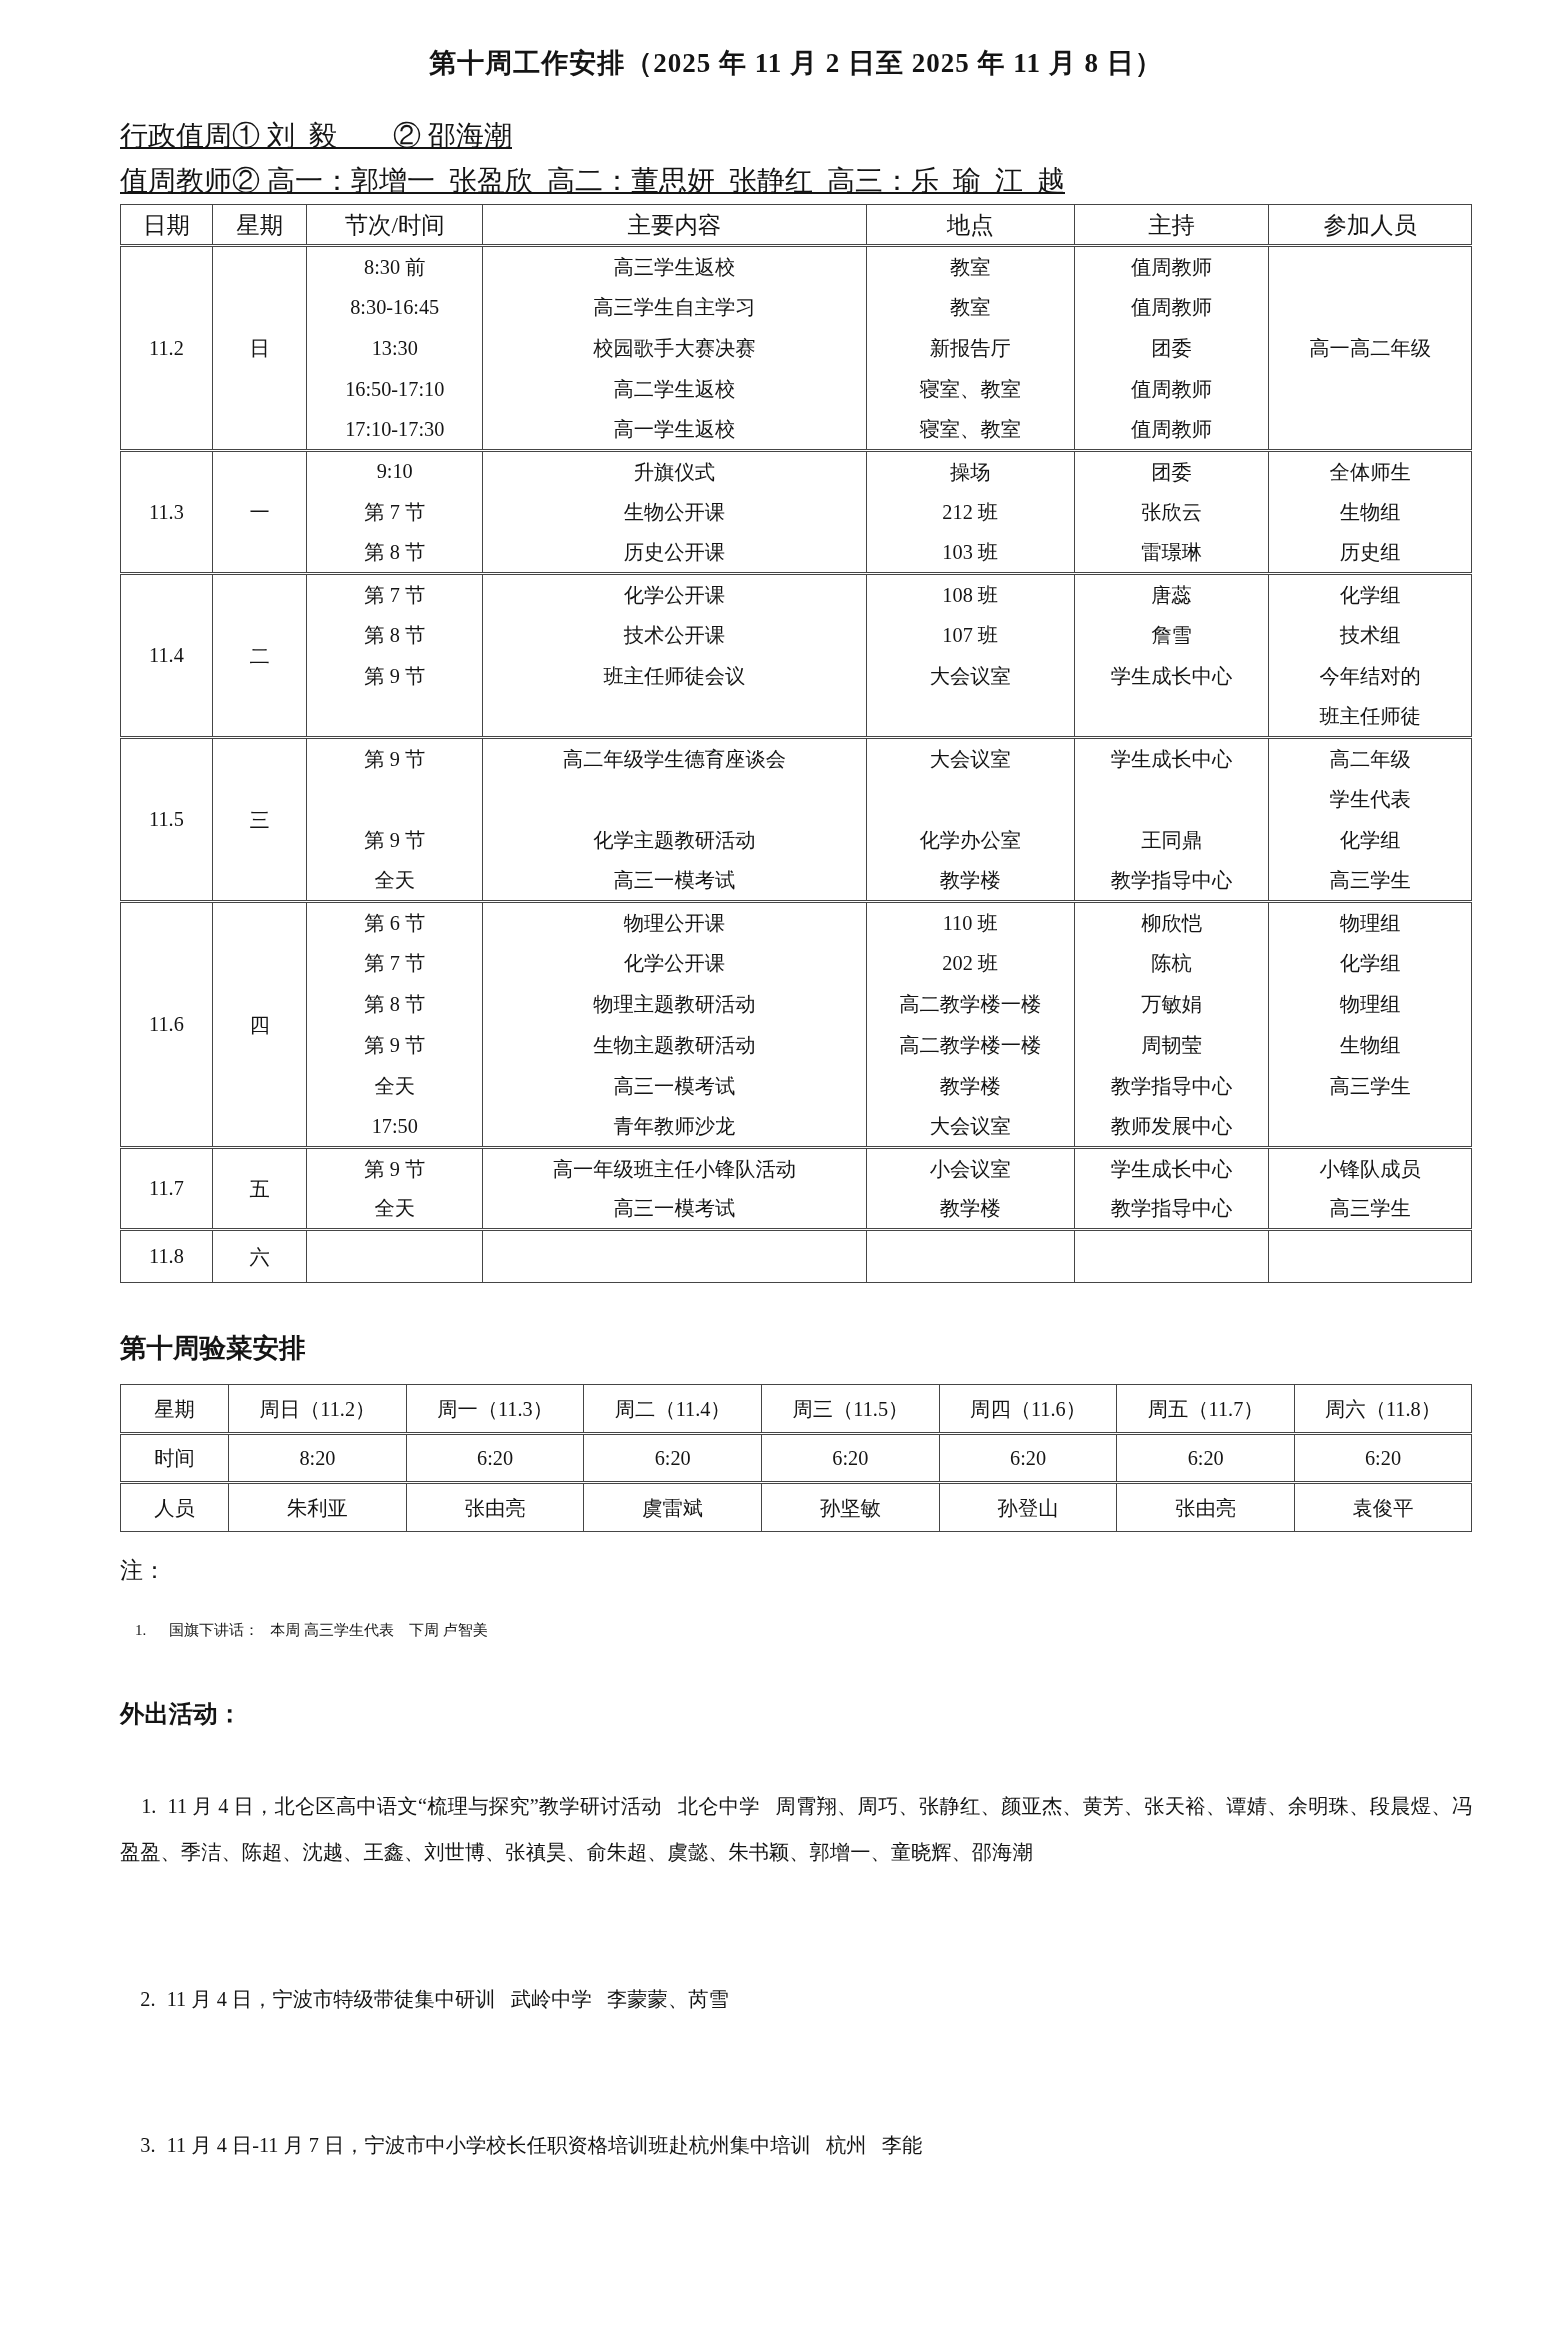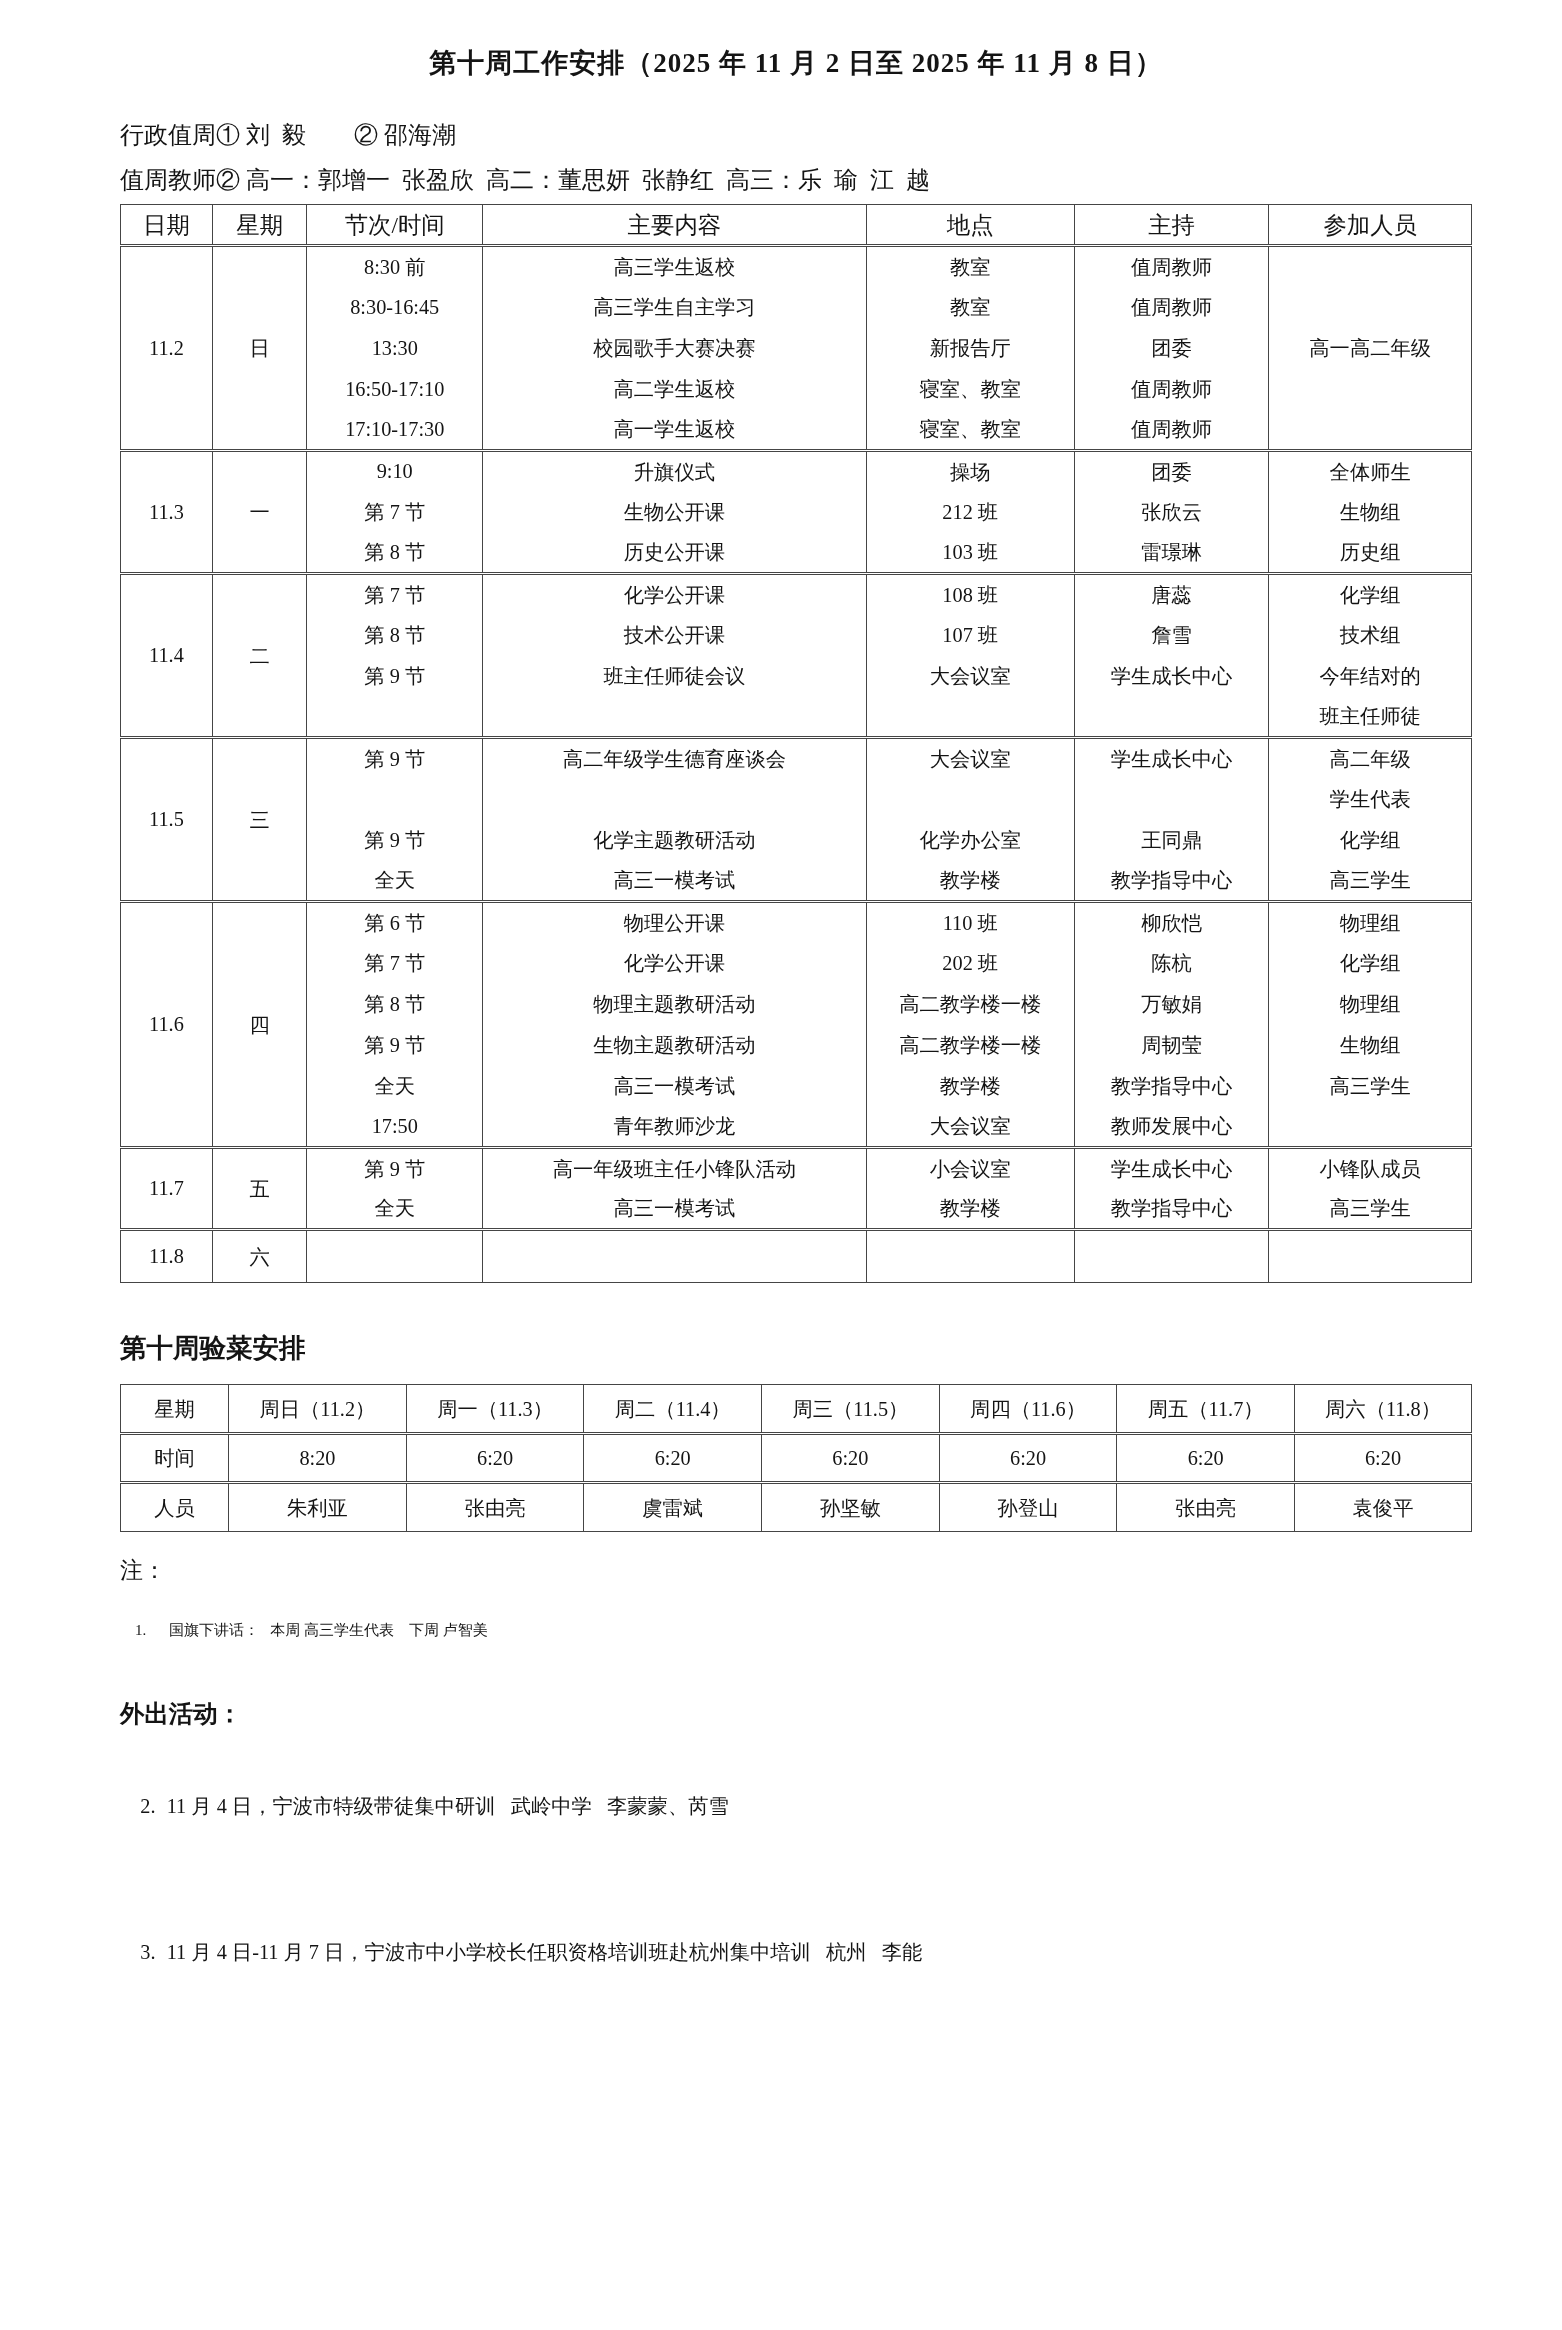--- a/index.html
+++ b/index.html
@@ -11,21 +11,21 @@
     overflow:hidden;
   }
   .page { padding:45px 91px 0 120px; }
 
   .doc-title {
     text-align:center;
     font-size:27px; font-weight:700; letter-spacing:1px;
     margin-bottom:32px;
     white-space:pre-wrap;
   }
-  .hdr-line { font-size:24px; line-height:45px; white-space:pre-wrap; }
+  .hdr-line { font-size:28px; line-height:45px; white-space:pre-wrap;text-decoration:underline; }
 
   table { width:100%; border-collapse:collapse; table-layout:fixed; }
 
   .main-table { margin-top:1px; border:1.5px solid #454545; }
   .main-table th, .main-table td {
     border-left:1px solid #454545; border-right:1px solid #454545;
     text-align:center; vertical-align:middle;
     font-size:20.3px; padding:0; overflow:hidden; white-space:pre-wrap;
   }
   .main-table thead th {
@@ -338,20 +338,23 @@
     </tbody>
   </table>
 
   <div class="note-label">注：</div>
   <div class="note-item">
     <span class="num">1.</span><span>国旗下讲话：   本周 高三学生代表    下周 卢智美</span>
   </div>
 
   <div class="outing-title">外出活动：</div>
   <div class="outing-item">
+    <span class="num">1.</span><span>11 月 4 日，北仑区高中语文“梳理与探究”教学研讨活动   北仑中学   周霄翔、周巧、张静红、颜亚杰、黄芳、张天裕、谭婧、余明珠、段晨煜、冯盈盈、季洁、陈超、沈越、王鑫、刘世博、张禛昊、俞朱超、虞懿、朱书颖、郭增一、童晓辉、邵海潮</span>
+  </div>
+  <div class="outing-item">
     <span class="num">2.</span><span>11 月 4 日，宁波市特级带徒集中研训   武岭中学   李蒙蒙、芮雪</span>
   </div>
   <div class="outing-item">
     <span class="num">3.</span><span>11 月 4 日-11 月 7 日，宁波市中小学校长任职资格培训班赴杭州集中培训   杭州   李能</span>
   </div>
   <div class="outing-item">
     
   </div>
 
 </div>

